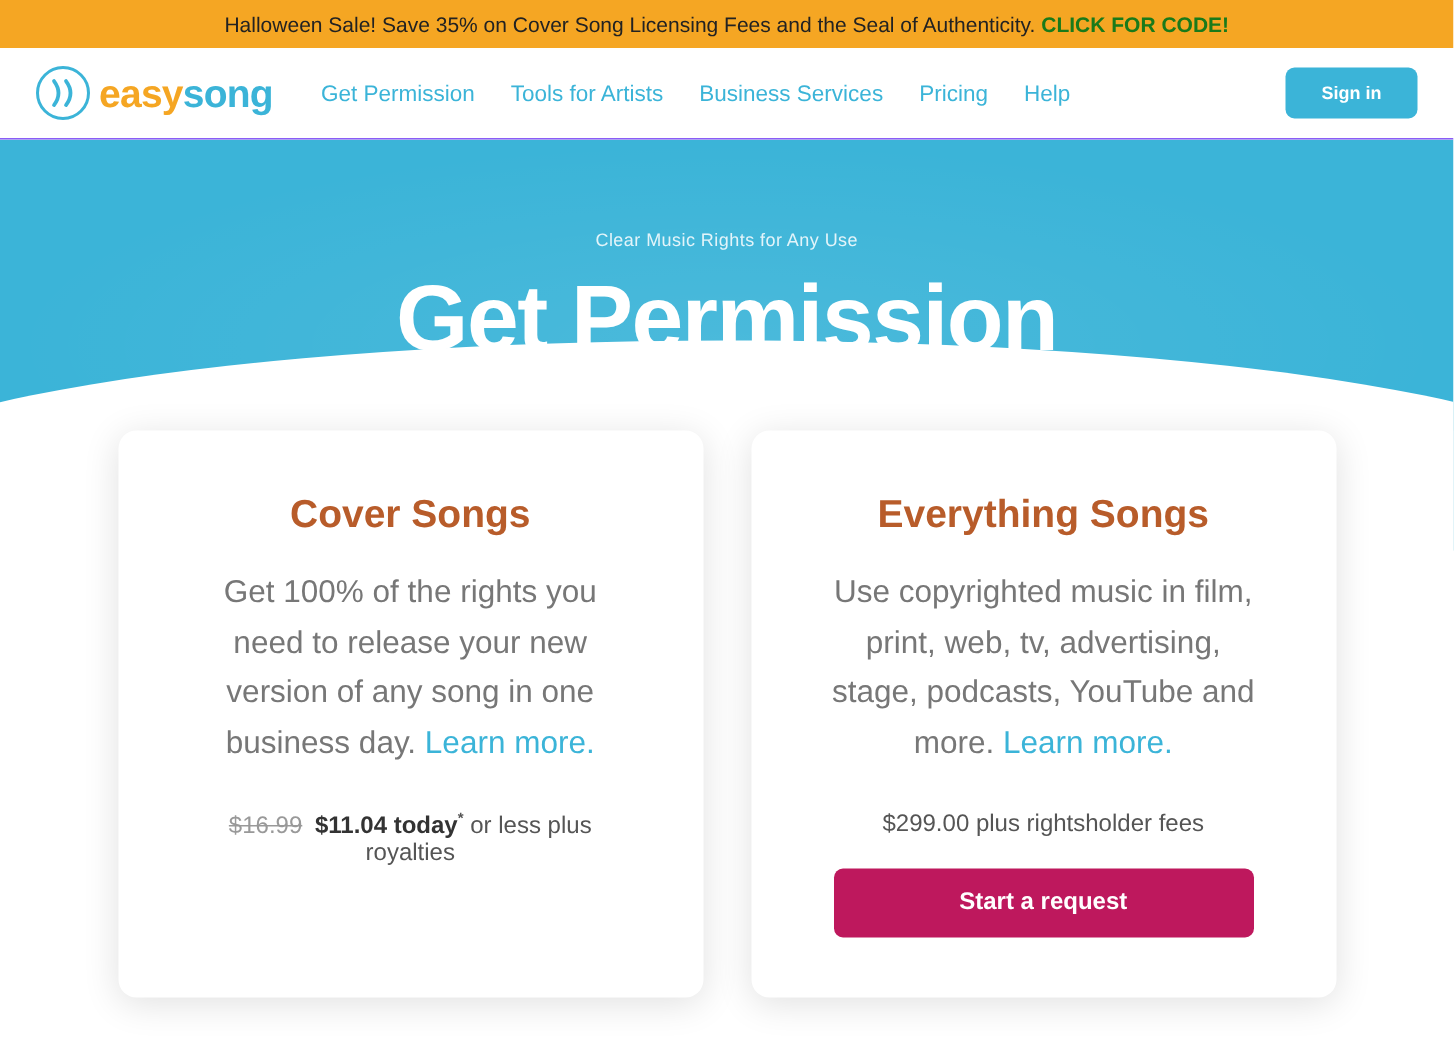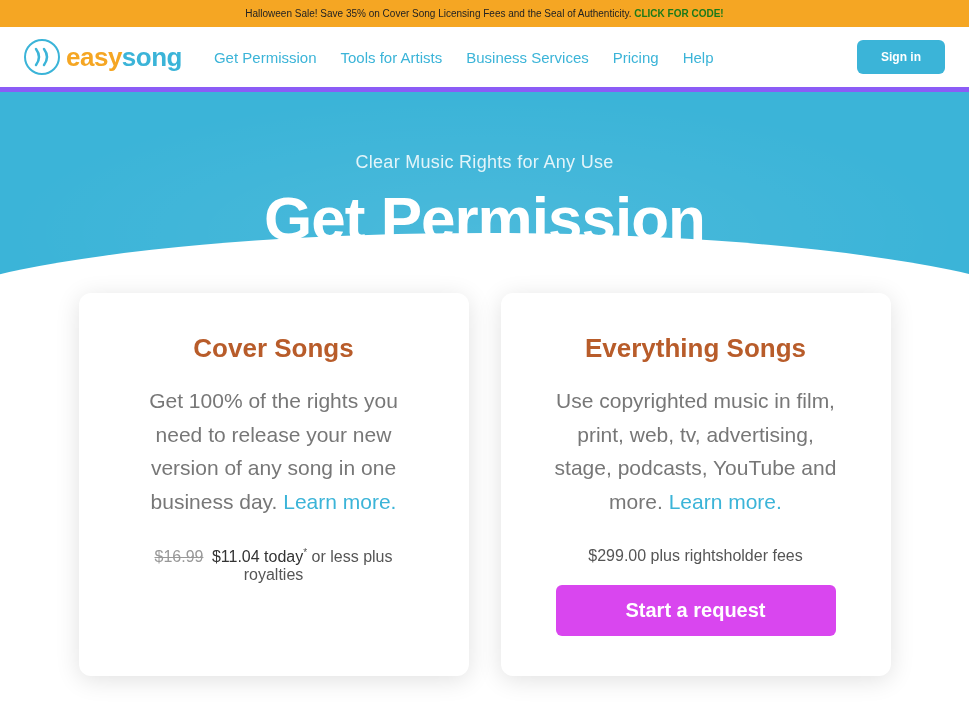--- a/index.html
+++ b/index.html
@@ -3,38 +3,38 @@
   <meta charset="utf-8">
   <style>
     * { margin: 0; padding: 0; box-sizing: border-box; }
     body { font-family: -apple-system, BlinkMacSystemFont, 'Segoe UI', Arial, sans-serif; width: 969px; overflow-x: hidden; }
 
     
     .banner {
       background-color: #f5a623;
       text-align: center;
       padding: 8px 16px;
-      font-size: 10px;
+      font-size: 14px;
       color: #222;
       font-weight: 500;
     }
     .banner-link {
       color: #1a7a1a;
       font-weight: 700;
       cursor: pointer;
       text-decoration: none;
     }
 
     
     .header {
       background: #fff;
       display: flex;
       align-items: center;
       padding: 12px 24px;
-      border-bottom: 5px solid #8b5cf6;
+      border-bottom: 1px solid #8b5cf6;
       position: relative;
       z-index: 10;
     }
     .logo {
       display: flex;
       align-items: center;
       gap: 6px;
       margin-right: 32px;
     }
     .logo-icon {
@@ -91,21 +91,21 @@
       bottom: -60px;
       left: 50%;
       transform: translateX(-50%);
       width: 1200px;
       height: 200px;
       background: #fff;
       border-radius: 50% 50% 0 0;
     }
     .hero-subtitle {
       color: rgba(255,255,255,0.85);
-      font-size: 18px;
+      font-size: 12px;
       margin-bottom: 12px;
       letter-spacing: 0.3px;
     }
     .hero-title {
       color: #fff;
       font-size: 62px;
       font-weight: 800;
       letter-spacing: -1px;
       line-height: 1.1;
     }
@@ -152,35 +152,35 @@
       font-size: 16px;
       margin-bottom: 20px;
     }
     .price-original {
       text-decoration: line-through;
       color: #999;
       margin-right: 4px;
     }
     .price-current {
       color: #333;
-      font-weight: 400;
+      font-weight: 700;
       text-align: right;
     }
     .price-asterisk {
       font-size: 10px;
       vertical-align: super;
       color: #555;
     }
     .card-btn {
-      background: #d946ef;
+      background: #be185d;
       color: #fff;
       border: none;
       border-radius: 6px;
       padding: 14px 32px;
-      font-size: 20px;
+      font-size: 16px;
       font-weight: 600;
       cursor: pointer;
       width: 100%;
       max-width: 280px;
     }
   </style>
 </head>
 <body>
 
 <div class="banner">

